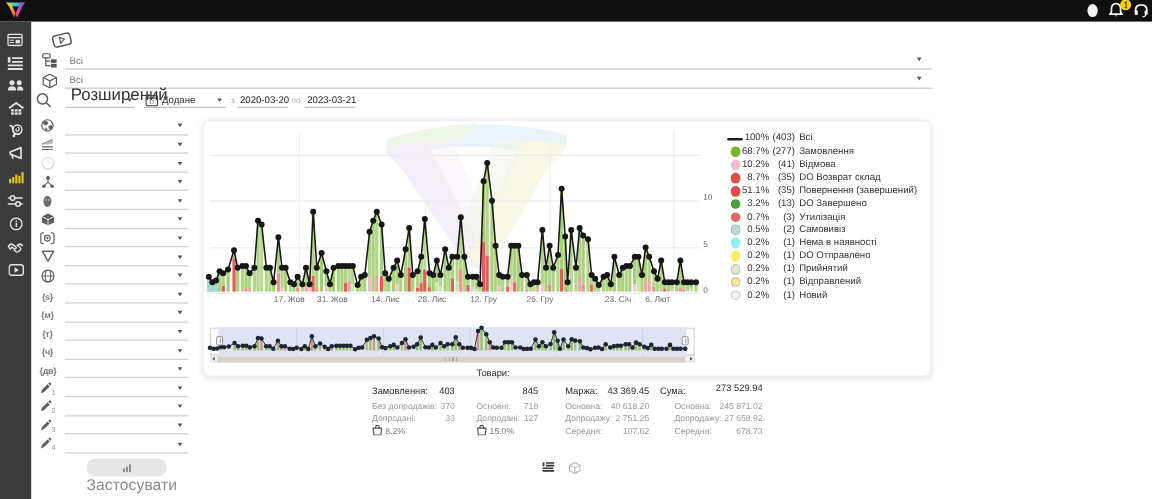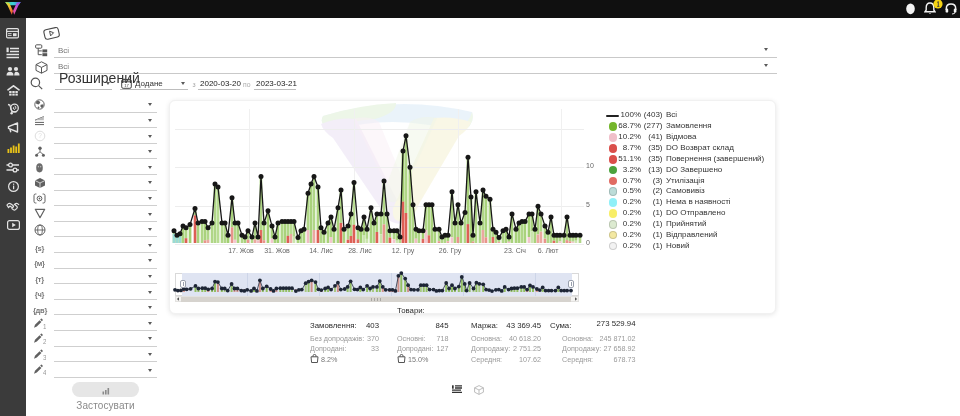--- a/index.html
+++ b/index.html
@@ -280,21 +280,21 @@
 <div class="frow-line" style="top:376.7px"></div>
 <div class="frow-arr" style="top:368.6px"></div>
 
 <div style="position:absolute;left:72px;top:382px;width:67px;height:14.5px;border-radius:7.5px;background:#e6e6e6;
      text-align:center;line-height:14.5px">
   <svg style="vertical-align:-1px" width="8" height="8" viewBox="0 0 8 8">
       <rect x="0.5" y="4.5" width="1.6" height="3" fill="#8a8a8a"></rect>
       <rect x="3" y="3" width="1.6" height="4.5" fill="#8a8a8a"></rect>
       <rect x="5.5" y="1" width="1.6" height="6.5" fill="#8a8a8a"></rect>
     </svg>
-  <span style="font-size:10px;color:#8a8a8a;letter-spacing:0.1px"> Застосувати</span>
+  <span style="font-size:13px;color:#8a8a8a;letter-spacing:0.1px"> Застосувати</span>
 </div>
 
 <div style="position:absolute;left:169px;top:100px;width:607px;height:214px;background:#fff;border-radius:6px;
      border:1px solid #f1f1f1;box-shadow:0 1px 5px rgba(0,0,0,.10)">
 
   <svg style="position:absolute;left:143px;top:1px" width="167" height="128" viewBox="0 0 167 128" opacity="0.30">
     <path d="M10 14 Q83 -8 159 10 Q163 22 148 31 Q83 10 19 29 Q5 23 10 14 Z" fill="#bcd9f0"></path>
     <path d="M10 14 Q45 3 83 1 Q84 11 62 17 Q32 19 19 29 Q5 23 10 14 Z" fill="#c4e2b4"></path>
     <path d="M144 28 Q157 20 159 10 Q163 22 148 31 Z" fill="#cde7b8"></path>
     <path d="M8 22 Q26 15 43 17 L90 110 Q94 126 79 120 Q70 116 66 104 L20 36 Q10 29 8 22 Z" fill="#d8c8ea"></path>

